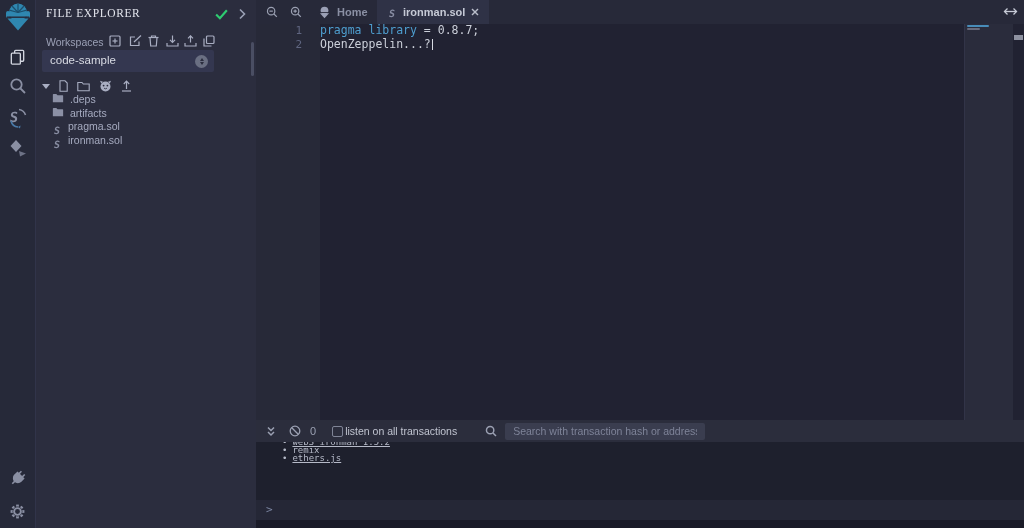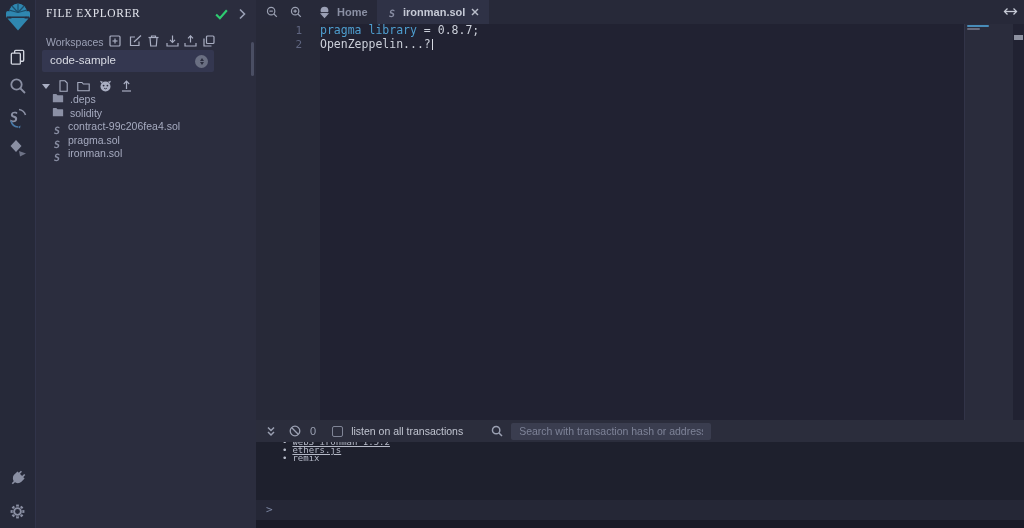--- a/index.html
+++ b/index.html
@@ -76,21 +76,21 @@
   #terminal { position:absolute; left:256px; top:420px; width:768px; height:108px;
     background:#1e202d; }
   #term-bar { position:absolute; left:0; top:0; width:768px; height:22px; background:#2b2d3c;
     display:flex; align-items:center; }
   #term-bar .ico { color:#9ba0b2; cursor:pointer; }
   #t-chevrons { margin-left:10px; }
   #t-ban { margin-left:13px; }
   #t-count { margin-left:9px; font-size:11px; color:#9aa0b2; }
   #t-check { margin-left:16px; width:11px; height:11px; border:1px solid #7f8496;
     border-radius:2px; background:transparent; cursor:pointer; }
-  #t-listen { margin-left:8px; font-size:10.5px; color:#c0c4d0; }
+  #t-listen { margin-left:2px; font-size:10.5px; color:#c0c4d0; }
   #t-search-ico { margin-left:28px; }
   #t-input { margin-left:8px; width:200px; height:17px; background:#3a3d4f; border:none;
     border-radius:2px; font-size:10.5px; color:#d5d7e0; padding:0 8px;
     font-family:"Liberation Sans", sans-serif; }
   #t-input::placeholder { color:#7e8398; }
   #term-content { position:absolute; left:0; top:22px; right:0; height:58px; overflow:hidden;
     font-family:"DejaVu Sans Mono", monospace; font-size:9px; color:#b6bac8; }
   #term-content ul { list-style:none; margin-top:-4px; }
   #term-content li { height:8px; line-height:8px; padding-left:26px; }
   #term-content li::before { content:"\2022"; margin-right:5px; }
@@ -282,25 +282,21 @@
       <div class="trow">
         <svg width="12" height="10" viewBox="0 0 14 11">
             <path d="M1 10.5 V1.5 Q1 0.8 1.8 0.8 H5 L6.5 2.4 H12.4 Q13 2.4 13 3 V10.5 Z" fill="#8b90a5"></path>
           </svg>
         <span class="lbl">.deps</span>
       </div>
       <div class="trow">
         <svg width="12" height="10" viewBox="0 0 14 11">
             <path d="M1 10.5 V1.5 Q1 0.8 1.8 0.8 H5 L6.5 2.4 H12.4 Q13 2.4 13 3 V10.5 Z" fill="#8b90a5"></path>
           </svg>
-        <span class="lbl">solidity</span>
-      </div>
-      <div class="trow">
-        <span class="sol-ico"></span>
-        <span class="lbl">contract-99c206fea4.sol</span>
+        <span class="lbl">artifacts</span>
       </div>
       <div class="trow">
         <span class="sol-ico"></span>
         <span class="lbl">pragma.sol</span>
       </div>
       <div class="trow">
         <span class="sol-ico"></span>
         <span class="lbl">ironman.sol</span>
       </div>
     </div>
@@ -395,22 +391,22 @@
           <circle cx="6" cy="6" r="4.3"></circle>
             <line x1="9.3" y1="9.3" x2="12.8" y2="12.8"></line>
         </svg>
       </span>
       <input id="t-input" type="text" placeholder="Search with transaction hash or address" style="">
     </div>
 
     <div id="term-content">
       <ul>
         <li><span class="link">web3 ironman 1.5.2</span></li>
+        <li><span>remix</span></li>
         <li><span class="link">ethers.js</span></li>
-        <li><span>remix</span></li>
       </ul>
     </div>
 
     <div id="term-prompt"><span>&gt;</span></div>
     <div id="term-bottom"></div>
   </div>
 
 </div>
 
 </body></html>

